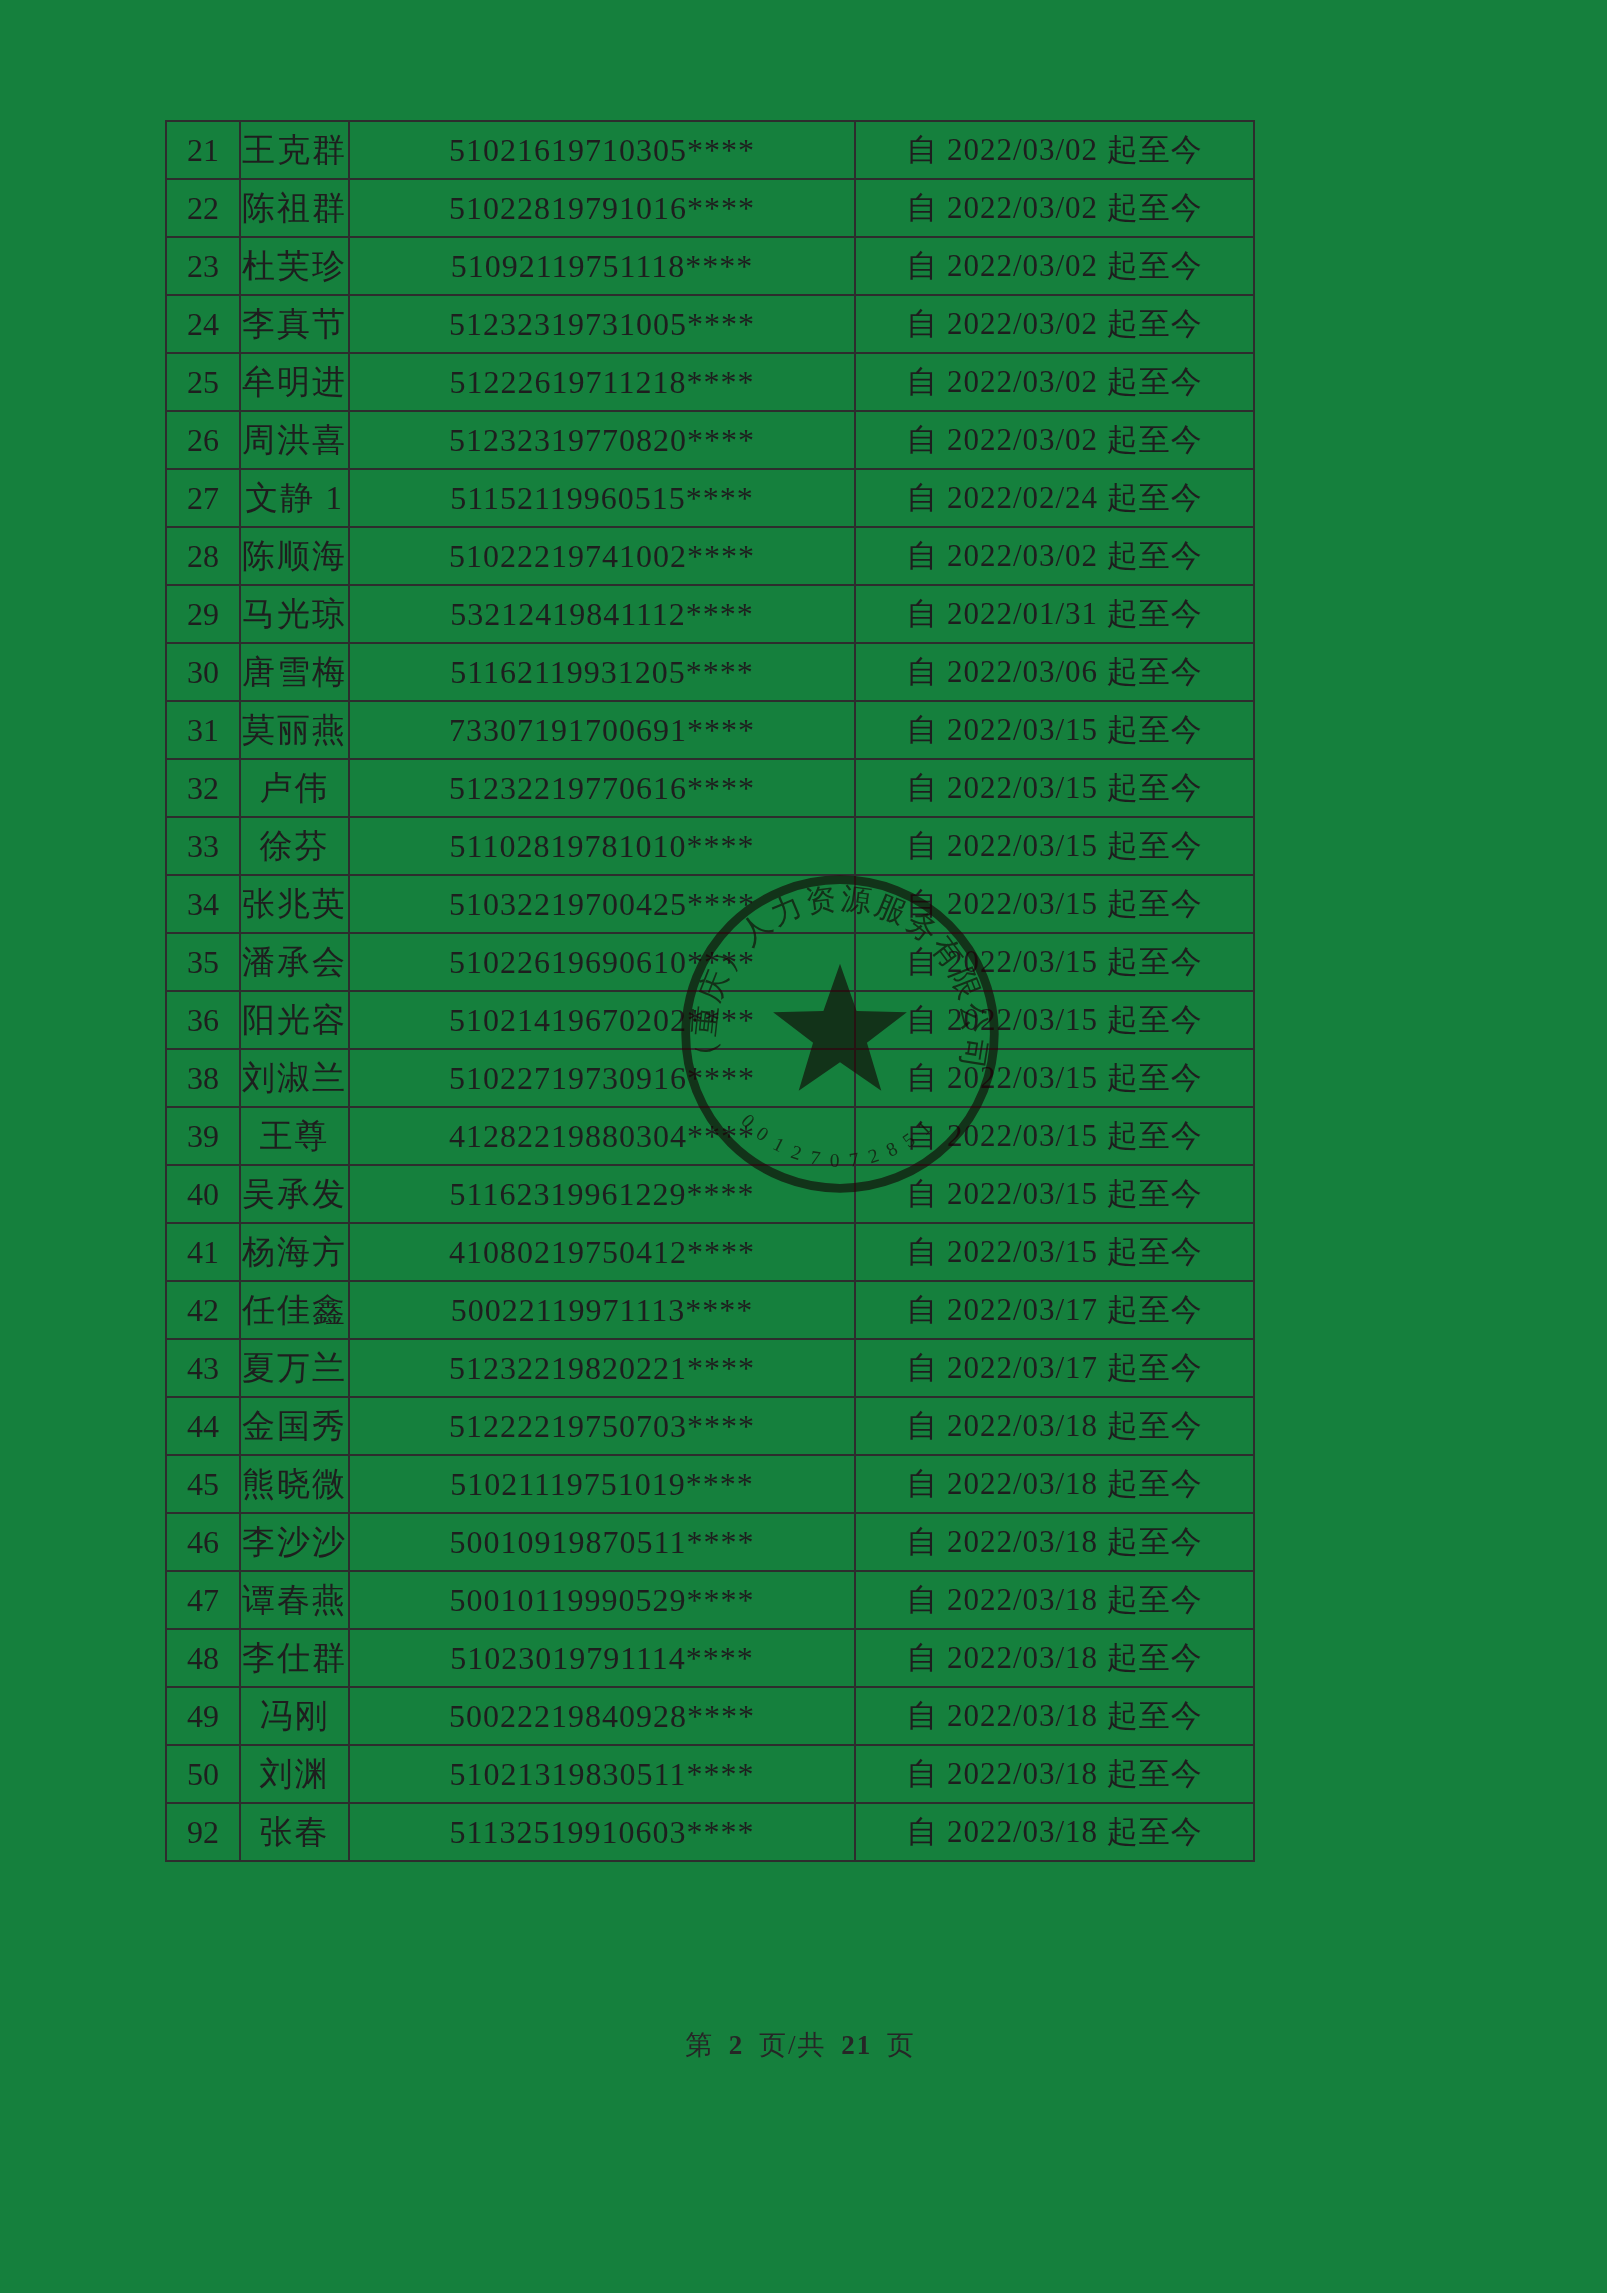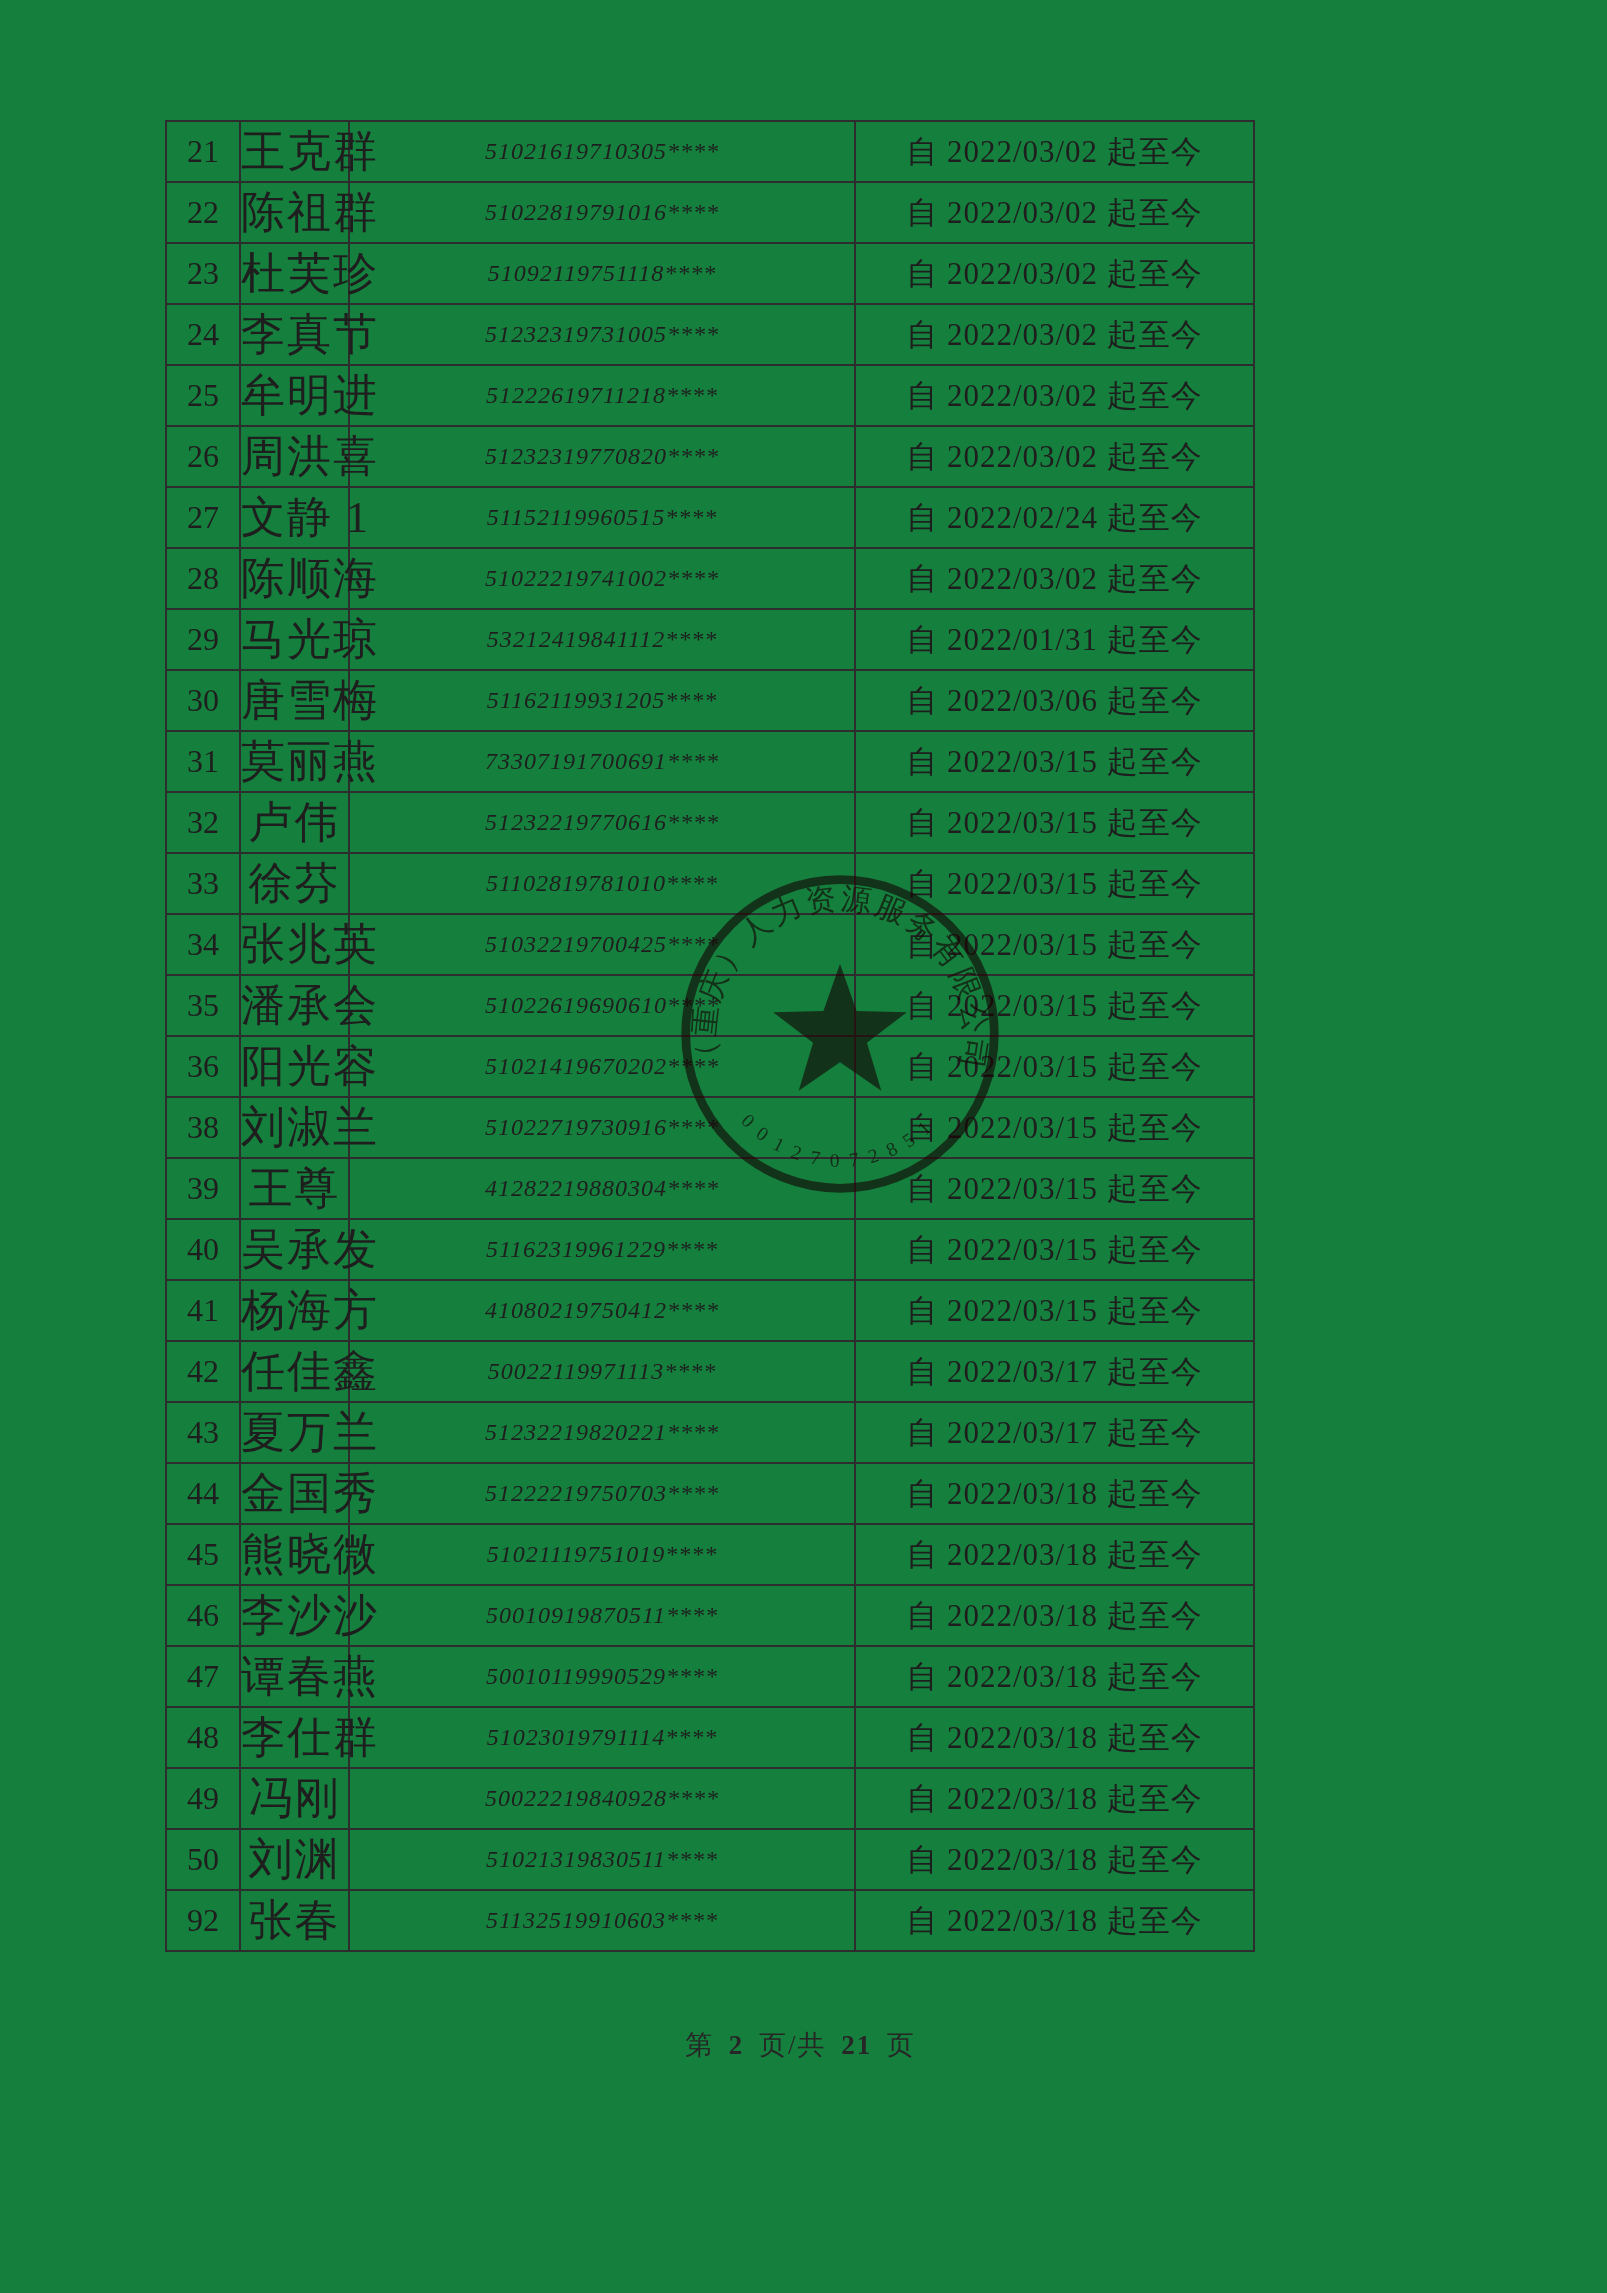--- a/index.html
+++ b/index.html
@@ -18,22 +18,22 @@
   }
   table.roster td{
     border:2px solid #2d2d2d;
     height:56px;
     text-align:center;vertical-align:middle;
     padding:0;
     white-space:nowrap;
     overflow:visible;
   }
   td.c-num{font-size:32px;}
-  td.c-name{font-size:44px;letter-spacing:2px;}
-  td.c-id{font-size:24px;letter-spacing:1px;font-style:italic;}
+  td.c-name{font-size:33px;letter-spacing:2px;}
+  td.c-id{font-size:32px;letter-spacing:1px;}
   td.c-period{font-size:31px;letter-spacing:1px;margin-top:48px;}
   .footer{
     position:absolute;left:0;top:2027px;width:1601px;
     text-align:center;font-size:27px;letter-spacing:2px;color:#262626;
   }
   .footer .pg-num{font-weight:bold;padding:0 5.9px;}
   .seal{
     position:absolute;left:674px;top:868px;width:332px;height:332px;
     mix-blend-mode:multiply;opacity:0.92;
     pointer-events:none;

